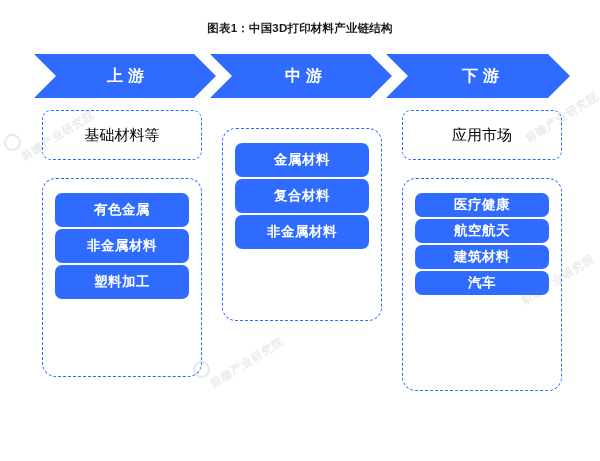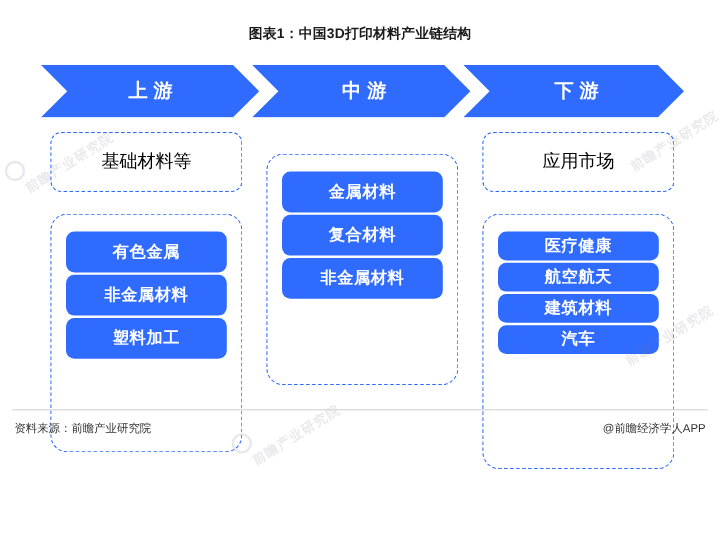--- a/index.html
+++ b/index.html
@@ -237,19 +237,14 @@
 
   </div>
 
   <div class="wm rot" style="left:16px; top:118px;">前瞻产业研究院</div>
   <div class="wm-logo" style="left:4px; top:124px;"></div>
   <div class="wm rot" style="left:205px; top:345px;">前瞻产业研究院</div>
   <div class="wm-logo" style="left:193px; top:351px;"></div>
   <div class="wm rot" style="left:520px; top:100px;">前瞻产业研究院</div>
   <div class="wm rot" style="left:516px; top:262px;">前瞻产业研究院</div>
 
-  <div class="footer">
-    <div class="rule"></div>
-    <div class="source">资料来源：前瞻产业研究院</div>
-    <div class="brand">@前瞻经济学人APP</div>
-  </div>
 
 </div>
 
 </body></html>

